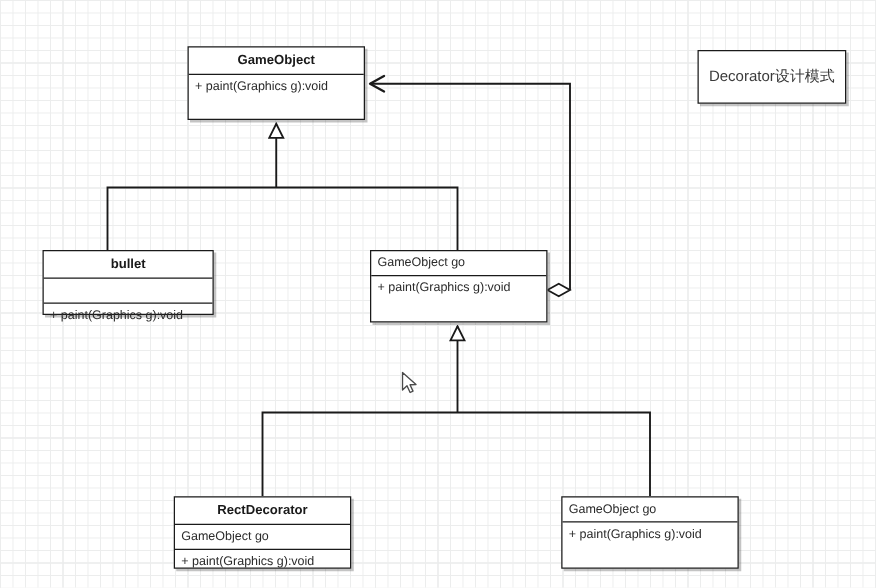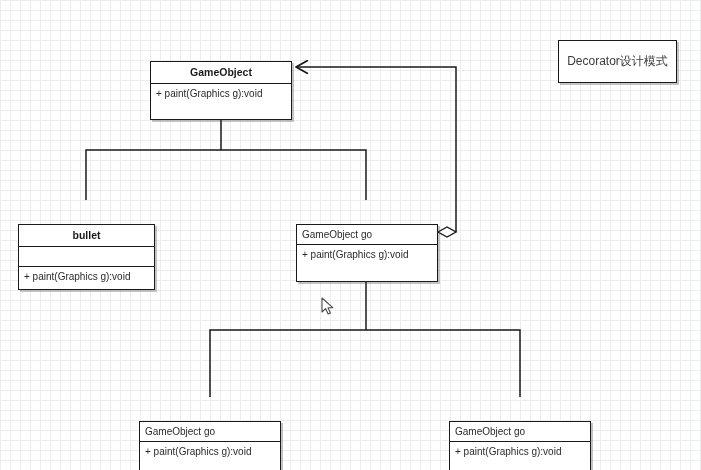--- a/index.html
+++ b/index.html
@@ -33,21 +33,20 @@
     width: 701px;
     height: 470px;
     pointer-events: none;
   }
   .uml-class {
     position: absolute;
     box-sizing: border-box;
     border: 1.4px solid #1a1a1a;
     background: #ffffff;
     box-shadow: 2px 2px 0 rgba(60,60,60,0.30);
-    margin-top: 24px;
   }
   .uml-name {
     text-align: center;
     font-weight: bold;
     font-size: 10.5px;
     color: #1a1a1a;
     padding: 5px 4px 5px 4px;
     line-height: 11px;
     border-bottom: 1.4px solid #1a1a1a;
     white-space: nowrap;
@@ -122,32 +121,33 @@
       <path d="M 456 232 L 456 67 L 296 67" marker-end="url(#open-arrow)"></path>
       <path d="M 438 232 L 447 227 L 456 232 L 447 237 z" fill="#ffffff" stroke-width="1.4"></path>
     </g>
   </svg>
 
   <div class="uml-class" style="left:150px; top:37px; width:142px; height:59px;">
     <div class="uml-name">GameObject</div>
     <div class="uml-ops">+ paint(Graphics g):void</div>
   </div>
 
-  <div class="uml-class" style="left:18px; top:200px; width:137px; height:66px;">
+  <div class="uml-class" style="left:34px; top:200px; width:137px; height:52px;">
     <div class="uml-name">bullet</div>
     <div class="uml-attrs empty"></div>
     <div class="uml-ops">+ paint(Graphics g):void</div>
   </div>
 
   <div class="uml-class" style="left:296px; top:200px; width:142px; height:58px;">
     <div class="uml-attrs">GameObject go</div>
     <div class="uml-ops">+ paint(Graphics g):void</div>
   </div>
 
   <div class="uml-class" style="left:139px; top:397px; width:142px; height:58px;">
+    <div class="uml-name">RectDecorator</div>
     <div class="uml-attrs">GameObject go</div>
     <div class="uml-ops">+ paint(Graphics g):void</div>
   </div>
 
   <div class="uml-class" style="left:449px; top:397px; width:142px; height:58px;">
     <div class="uml-attrs">GameObject go</div>
     <div class="uml-ops">+ paint(Graphics g):void</div>
   </div>
 
   <div class="note-box" style="left:558px; top:40px; width:119px; height:43px;">

